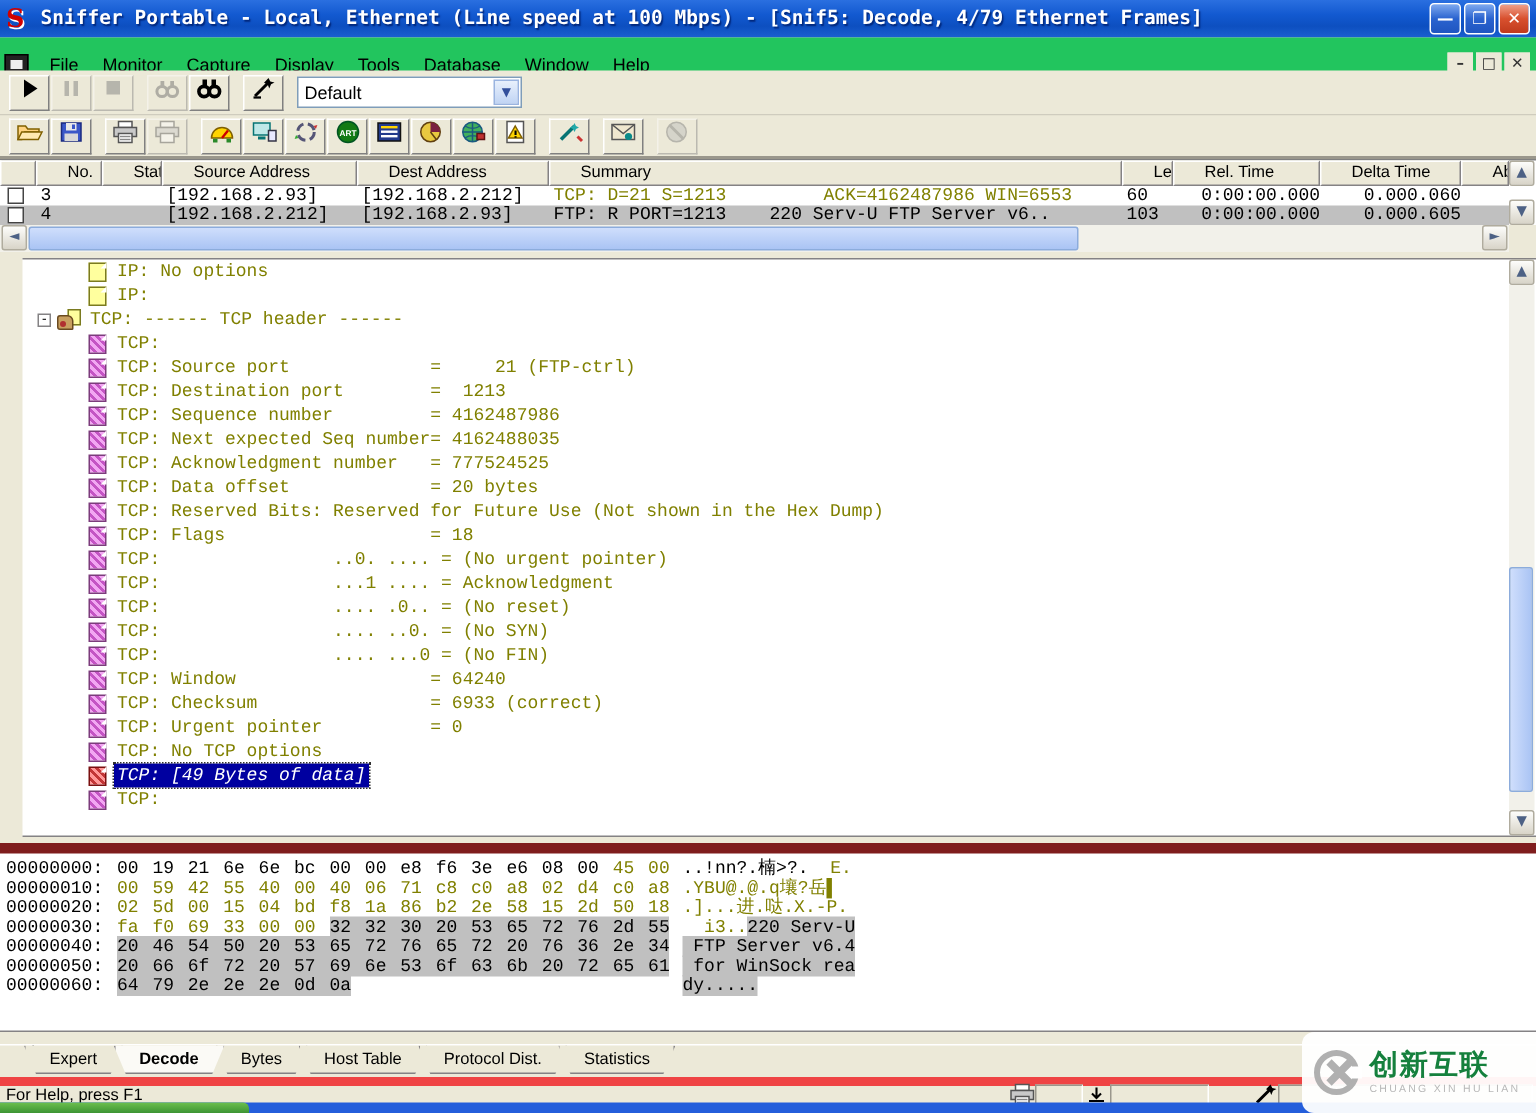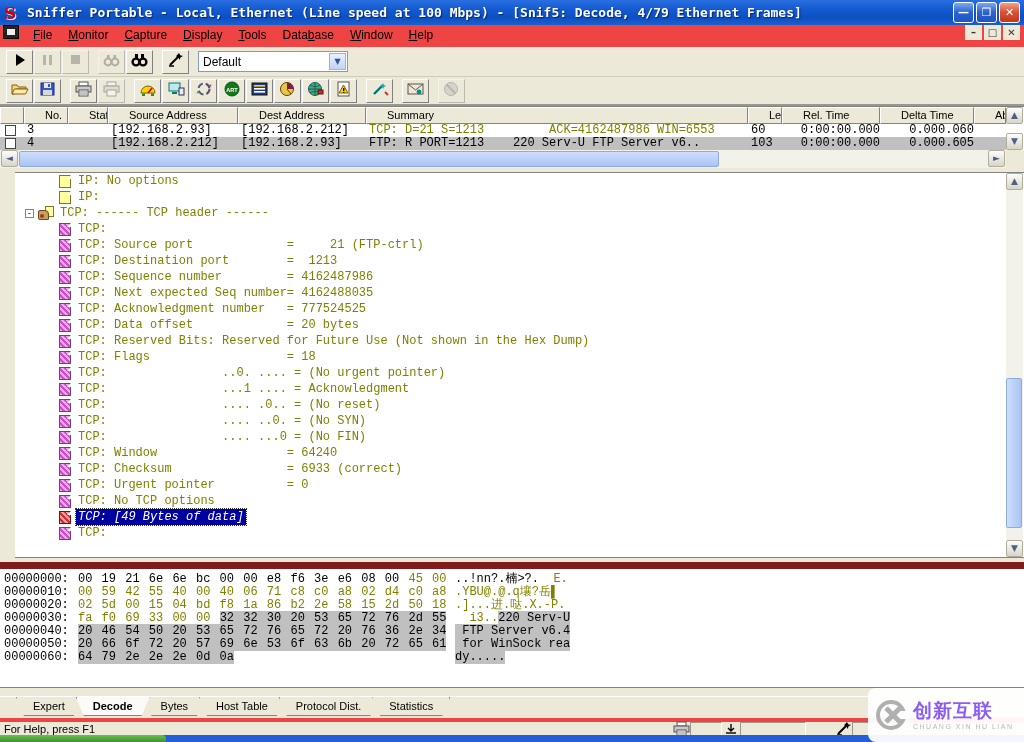--- a/index.html
+++ b/index.html
@@ -15,22 +15,22 @@
     text-shadow:1px 1px 0 #fff; margin-right:5px; }
   .title-text { color:#fff; font:bold 13px/25px "DejaVu Sans Mono", monospace; text-shadow:1px 1px 1px #00267a;
     white-space:nowrap; overflow:hidden; flex:1; }
   .winbtns { display:flex; gap:2px; }
   .winbtn { width:21px; height:21px; border-radius:3px; border:1px solid #fff;
     background:linear-gradient(180deg,#7da8ef 0%,#2a63cf 50%,#1f55c0 100%);
     color:#fff; font:bold 11px/19px "DejaVu Sans", sans-serif; text-align:center; }
   .winbtn.close { background:linear-gradient(180deg,#f0a08a 0%,#d8502e 50%,#c03a1c 100%); }
 
   
-  .menubar { position:absolute; top:25px; left:0; width:1024px; height:36px; background:#ef4444;
-    display:flex; align-items:flex-start; border-bottom:1px solid #d8d4c8; }
+  .menubar { position:absolute; top:25px; left:0; width:1024px; height:36px; background:#22c55e;
+    display:flex; align-items:center; border-bottom:1px solid #d8d4c8; }
   .child-icon { width:16px; height:14px; background:#222; margin:0 6px 0 3px; position:relative; border:1px solid #000;}
   .child-icon::after{ content:""; position:absolute; left:3px; top:3px; width:8px; height:6px; background:#eee; }
   .menu-item { font:12px "Liberation Sans", sans-serif; color:#000; padding:3px 8px; white-space:nowrap; }
   .menu-item u { text-decoration:underline; }
   .menubar .childbtns { margin-left:auto; display:flex; gap:2px; padding-right:4px; }
   .childbtn { width:17px; height:15px; background:#ece9d8; border:1px solid #ece9d8;
     color:#333; font:bold 10px/13px "DejaVu Sans", sans-serif; text-align:center; }
 
   
   .toolbar1 { position:absolute; top:47px; left:0; width:1024px; height:30px; background:#ece9d8;
@@ -99,34 +99,34 @@
     border-top:1px solid #fff; display:flex; align-items:flex-start; padding-left:16px; }
   .tab { position:relative; height:19px; padding:0 16px; margin-left:-6px; background:#ece9d8;
     font:11px/18px "Liberation Sans", sans-serif; color:#000;
     clip-path:polygon(0 0,100% 0,calc(100% - 8px) 100%,8px 100%);
     border:1px solid #848284; border-top:none; }
   .tab.active { background:#fbfaf6; z-index:3; font-weight:bold; }
   .tab-lead { width:10px; height:19px; border-right:1px solid #848284; transform:skewX(20deg); margin-right:-4px; }
 
   
   .statusbar { position:absolute; top:718px; left:0; width:1024px; height:17px; background:#ece9d8;
-    border-top:4px solid #ef4444; display:flex; align-items:center; }
+    border-top:6px solid #ef4444; display:flex; align-items:center; }
   .status-text { font:11px "Liberation Sans", sans-serif; color:#000; padding-left:4px; flex:0 0 auto; }
   .status-panel { height:14px; border:1px solid; border-color:#9a978c #fff #fff #9a978c; background:#ece9d8; }
   .s-ico { width:18px; height:15px; display:flex; align-items:center; justify-content:center; }
 
   .taskbar-sliver { position:absolute; top:735px; left:0; width:1024px; height:7px; background:#245edb; }
   .taskbar-sliver .start { position:absolute; left:0; top:0; width:166px; height:7px; background:linear-gradient(180deg,#6cbf4e,#3c9434); border-radius:0 4px 0 0; }
 
   
   .watermark { position:absolute; right:0; top:688px; width:156px; height:54px; background:rgba(255,255,255,.95);
     border-radius:8px 0 0 8px; display:flex; align-items:center; z-index:9; padding-left:6px; }
   .wm-logo { width:34px; height:34px; flex:0 0 34px; }
   .wm-txt { margin-left:5px; }
-  .wm-title { font:bold 19px/22px "Liberation Sans", sans-serif; color:#8b5cf6; letter-spacing:1px; white-space:nowrap; }
+  .wm-title { font:bold 19px/22px "Liberation Sans", sans-serif; color:#15803d; letter-spacing:1px; white-space:nowrap; }
   .wm-sub { font:7px/9px "Liberation Sans", sans-serif; color:#b8b8b8; letter-spacing:1.5px; white-space:nowrap; }
 </style>
 </head>
 <body>
 
 <div id="screen">
 
   <div class="titlebar">
     <div class="app-icon">S</div>
     <div class="title-text">Sniffer Portable - Local, Ethernet (Line speed at 100 Mbps) - [Snif5: Decode, 4/79 Ethernet Frames]</div>

